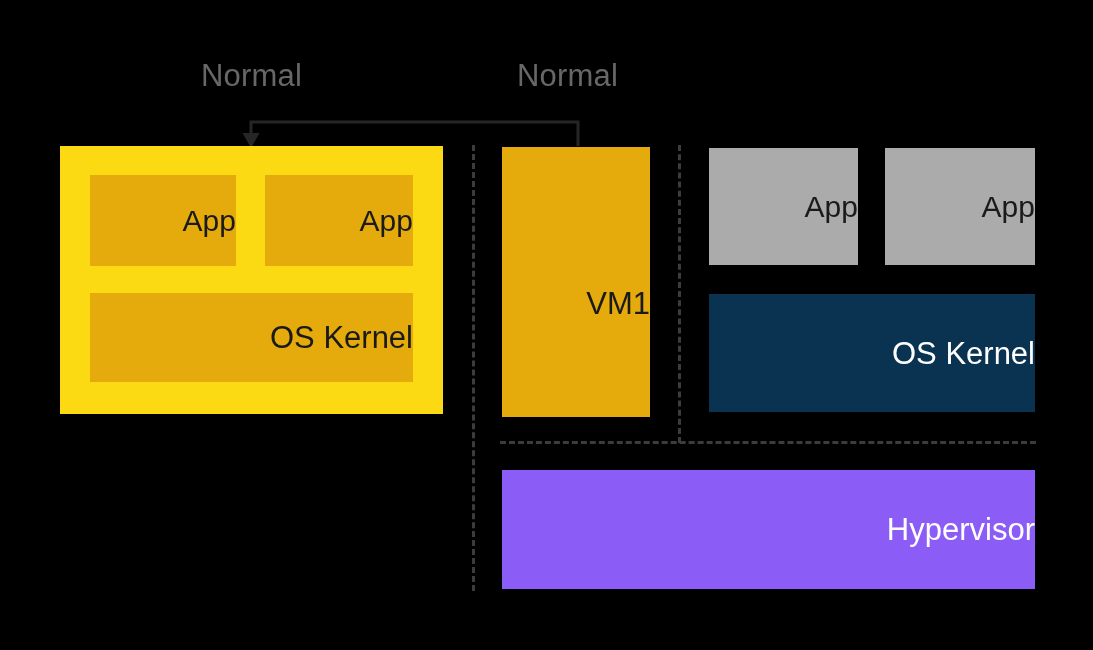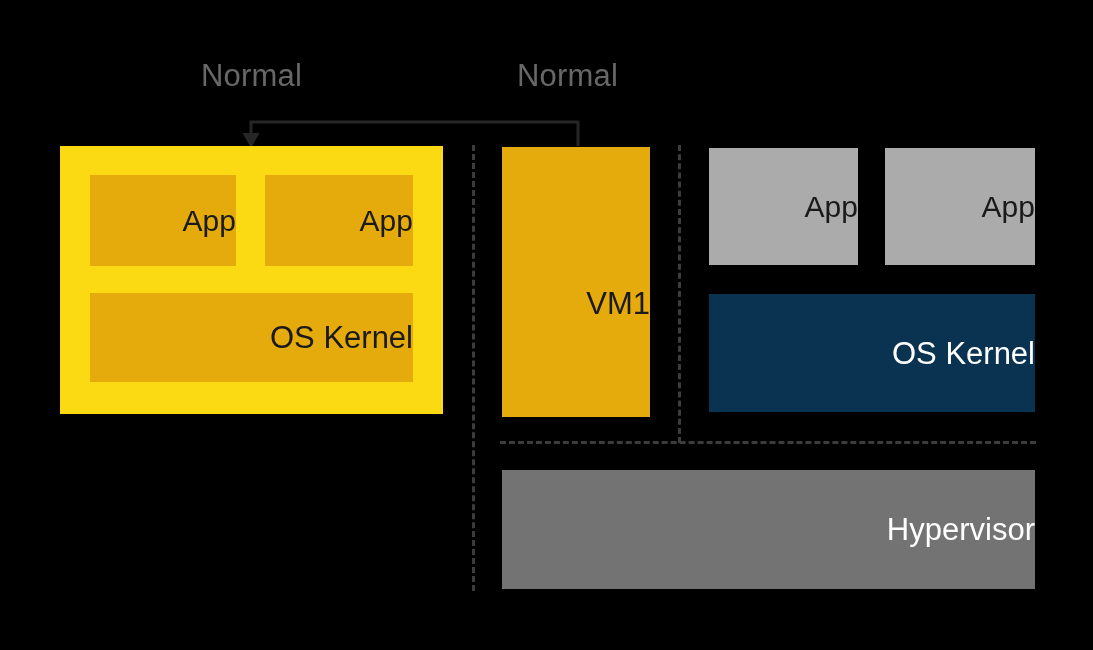--- a/index.html
+++ b/index.html
@@ -122,21 +122,21 @@
     color: #FFFFFF;
     font-size: 31px;
   }
 
   
   #hypervisor-box {
     left: 502px;
     top: 470px;
     width: 533px;
     height: 119px;
-    background: #737373;
+    background: #8b5cf6;
     padding-left: 32px;
   }
   #hypervisor-box .box-label {
     color: #FFFFFF;
     font-size: 31px;
   }
 
   
   .divider-v {
     position: absolute;

